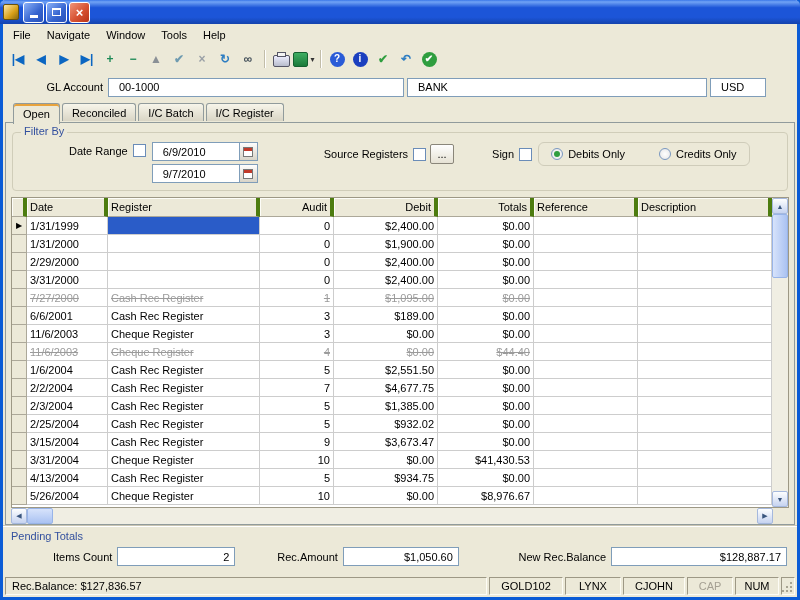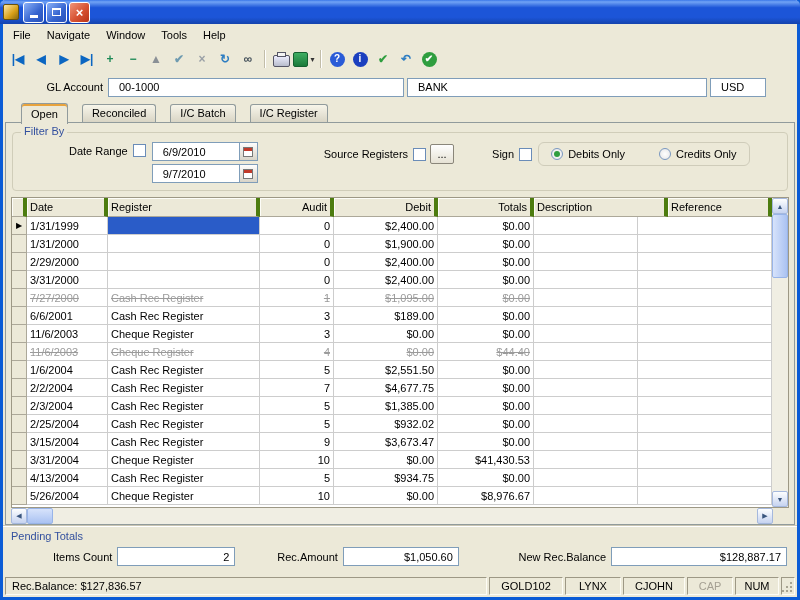--- a/index.html
+++ b/index.html
@@ -35,21 +35,21 @@
   .printer-shape::before{content:"";position:absolute;left:3px;top:-4px;width:7px;height:3px;background:#f4f4f4;border:1px solid #556;}
   .export-shape{width:13px;height:13px;background:linear-gradient(#3fae62,#1b7a3a);border:1px solid #156030;border-radius:2px;}
   .tb-caret{font-size:8px;color:#333;margin-left:2px;}
   
   .account-row{height:28px;min-height:28px;display:flex;align-items:center;}
   .account-label{width:100px;text-align:right;margin-right:5px;}
   .xp-input{background:#fff;border:1px solid #7f9db9;height:19px;box-sizing:border-box;display:flex;
             align-items:center;padding:0 10px;margin-right:3px;white-space:nowrap;overflow:hidden;}
   .w-code{width:296px}.w-name{width:300px}.w-cur{width:56px;margin-right:0;}
   
-  .tabstrip{display:flex;align-items:center;padding:2px 18px 0;height:21px;min-height:21px;box-sizing:border-box;position:relative;z-index:3;gap:12px;}
+  .tabstrip{display:flex;align-items:flex-start;padding:2px 10px 0;height:21px;min-height:21px;box-sizing:border-box;position:relative;z-index:3;}
   .tab{height:18px;box-sizing:border-box;display:flex;align-items:center;padding:0 9px;margin-right:2px;
        border:1px solid #919b9c;border-bottom:none;border-radius:3px 3px 0 0;
        background:linear-gradient(#f7f5ea,#d9d5c5);position:relative;}
   .tab.active{height:21px;background:#ece9d8;margin-bottom:-1px;z-index:4;box-shadow:inset 0 2px 0 #e8a33d;}
   .tabpage{flex:1;min-height:0;border:1px solid #919b9c;margin:0 2px;box-sizing:border-box;
            display:flex;flex-direction:column;padding:3px 5px 0;background:#ece9d8;position:relative;z-index:2;}
   
   .filtergroup{position:relative;border:1px solid #d0cdb9;border-radius:4px;margin:6px 1px 6px;
                padding:9px 8px 7px;display:flex;align-items:flex-start;}
   .grouptitle{position:absolute;top:-8px;left:8px;background:#ece9d8;padding:0 3px;color:#33509e;}
@@ -284,22 +284,22 @@
 
     <div class="gridwrap">
       <div class="grid-table">
         <div class="grid-header">
             <div class="hcell col-sel"></div>
             <div class="hcell col-date">Date</div>
             <div class="hcell col-register">Register</div>
             <div class="hcell col-audit col-num">Audit</div>
             <div class="hcell col-debit col-num">Debit</div>
             <div class="hcell col-credit col-num">Totals</div>
+            <div class="hcell col-reference">Reference</div>
             <div class="hcell col-description">Description</div>
-            <div class="hcell col-reference">Reference</div>
           </div>
         <div class="grid-body">
             <div class="grid-row">
               <div class="cell col-sel">▶</div>
               <div class="cell col-date">1/31/1999</div>
               <div class="cell col-register sel-cell"></div>
               <div class="cell col-audit col-num">0</div>
               <div class="cell col-debit col-num">$2,400.00</div>
               <div class="cell col-credit col-num">$0.00</div>
               <div class="cell col-reference"></div>

